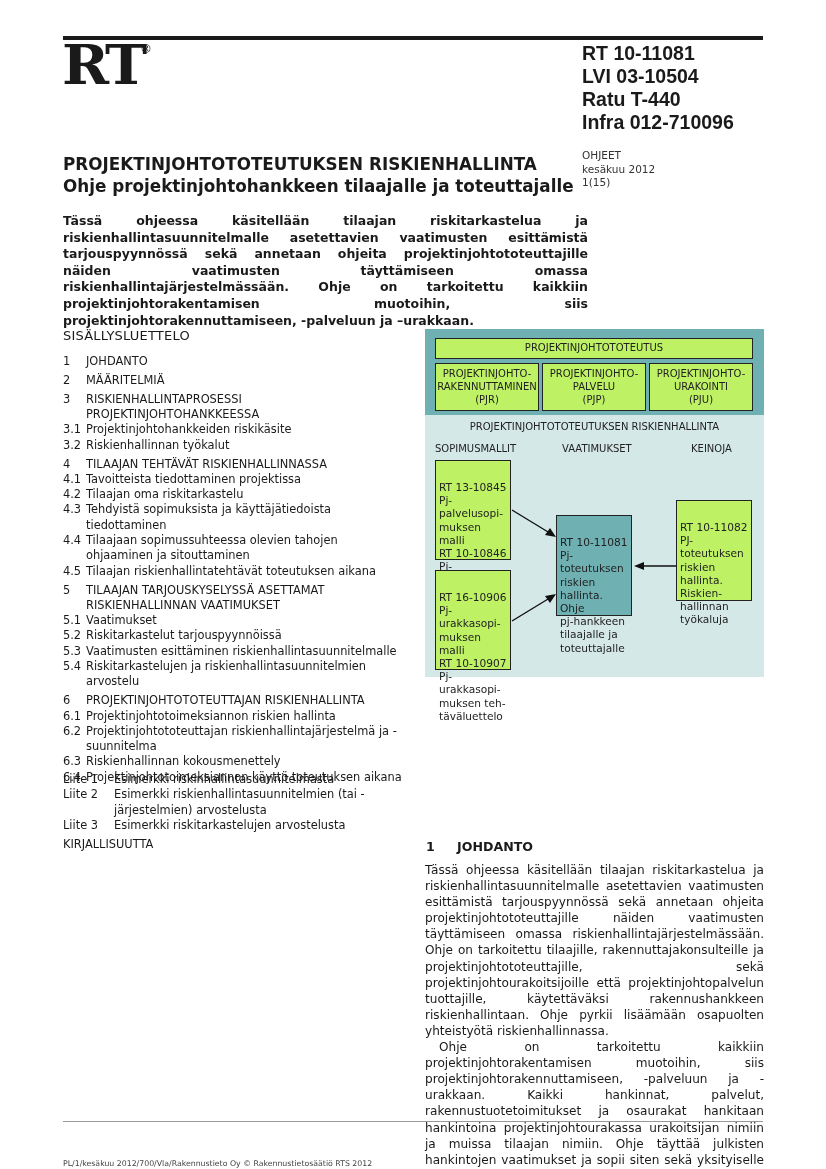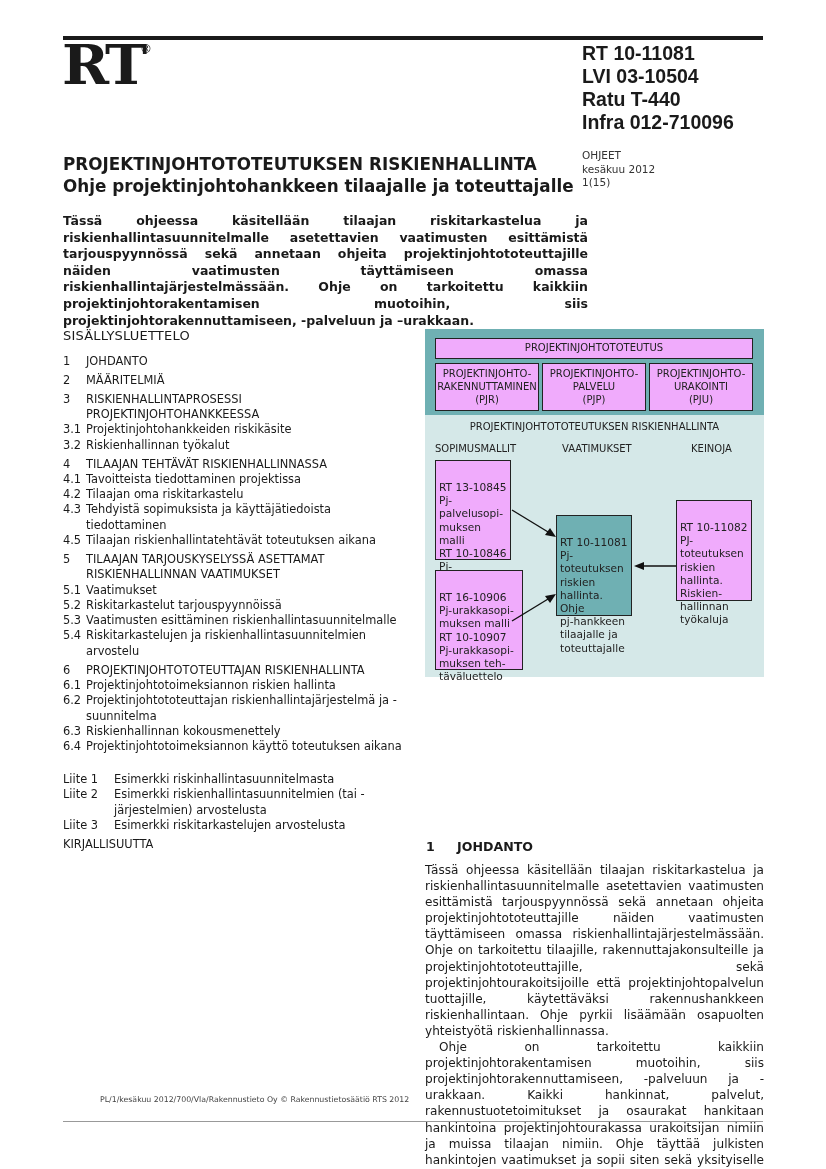--- a/index.html
+++ b/index.html
@@ -34,39 +34,39 @@
 
   .appx { left: 63px; top: 772px; width: 340px; font-size: 11.4px; }
   .appx-item { display: flex; line-height: 15.3px; }
   .appx-num { width: 51px; flex: none; }
   .biblio { left: 63px; top: 837px; font-size: 11.4px; text-align: right; }
 
   
   .diagram { left: 425px; top: 329px; width: 339px; height: 348px; }
   .diag-top { position: absolute; left: 0; top: 0; width: 339px; height: 86px; background: #6fb0b3; }
   .diag-bot { position: absolute; left: 0; top: 86px; width: 339px; height: 262px; background: #d5e8e8; }
-  .box { position: absolute; background: #f0abfc; border: 1.5px solid #222; box-sizing: border-box;
+  .box { position: absolute; background: #bef264; border: 1.5px solid #222; box-sizing: border-box;
          font-size: 10px; color: #222; }
   .box.center { text-align: center; }
   .box.left { padding: 20px 3px; line-height: 13.2px; font-size: 10.6px; }
   .box.teal { background: #6fb0b3; }
   .hdr-box { left: 10px; top: 9px; width: 318px; height: 21px; line-height: 18px; }
   .sub-box { top: 34px; height: 48px; padding-top: 3px; line-height: 13px; }
   .diag-lbl { position: absolute; font-size: 10px; color: #222; }
   .diag-arrows { position: absolute; left: 0; top: 0; }
 
   .sec-title { left: 426px; top: 839px; font-weight: bold; font-size: 12.6px; }
   .sec-num { display: inline-block; width: 31px; }
   .body-text { left: 425px; top: 862px; width: 339px; font-size: 12.1px; line-height: 16.1px;
                text-align: justify; }
   .body-text p { margin: 0; }
   .body-text p.indent { text-indent: 14px; }
 
   .foot-rule { left: 63px; top: 1121px; width: 700px; height: 1px; background: #999; }
-  .footer { left: 63px; top: 1095px; font-size: 7.8px; color: #444; margin-left: 37px; }
+  .footer { left: 63px; top: 1159px; font-size: 7.8px; color: #444; }
 </style>
 </head>
 <body>
 
 <div class="abs top-rule"></div>
 <div class="abs logo">RT</div>
 <div class="abs logo-reg">®</div>
 
 <div class="abs codes">
   <div>RT 10-11081</div>
@@ -114,20 +114,24 @@
       <span class="toc-num">4.1</span>
       <span class="toc-text">Tavoitteista tiedottaminen projektissa</span>
     </div>
     <div class="toc-item">
       <span class="toc-num">4.2</span>
       <span class="toc-text">Tilaajan oma riskitarkastelu</span>
     </div>
     <div class="toc-item">
       <span class="toc-num">4.3</span>
       <span class="toc-text">Tehdyistä sopimuksista ja käyttäjätiedoista tiedottaminen</span>
+    </div>
+    <div class="toc-item">
+      <span class="toc-num">4.4</span>
+      <span class="toc-text">Tilaajaan sopimussuhteessa olevien tahojen ohjaaminen ja sitouttaminen</span>
     </div>
     <div class="toc-item">
       <span class="toc-num">4.5</span>
       <span class="toc-text">Tilaajan riskienhallintatehtävät toteutuksen aikana</span>
     </div>
     <div class="toc-item major">
       <span class="toc-num">5</span>
       <span class="toc-text">TILAAJAN TARJOUSKYSELYSSÄ ASETTAMAT RISKIENHALLINNAN VAATIMUKSET</span>
     </div>
     <div class="toc-item">
@@ -213,21 +217,21 @@
 
   <div class="box left" id="cb1" style="left:10px;top:131px;width:76px;height:100px;">
       <div>RT 13-10845</div>
       <div>Pj-palvelusopi-</div>
       <div>muksen malli</div>
       <div>RT 10-10846</div>
       <div>Pj-palvelusopi-</div>
       <div>muksen teh-</div>
       <div>täväluettelo</div>
     </div>
-  <div class="box left" id="cb2" style="left:10px;top:241px;width:88px;height:100px;">
+  <div class="box left" id="cb2" style="left:10px;top:241px;width:76px;height:100px;">
       <div>RT 16-10906</div>
       <div>Pj-urakkasopi-</div>
       <div>muksen malli</div>
       <div>RT 10-10907</div>
       <div>Pj-urakkasopi-</div>
       <div>muksen teh-</div>
       <div>täväluettelo</div>
     </div>
   <div class="box left teal" id="rb" style="left:131px;top:186px;width:76px;height:101px;">
       <div>RT 10-11081</div>

